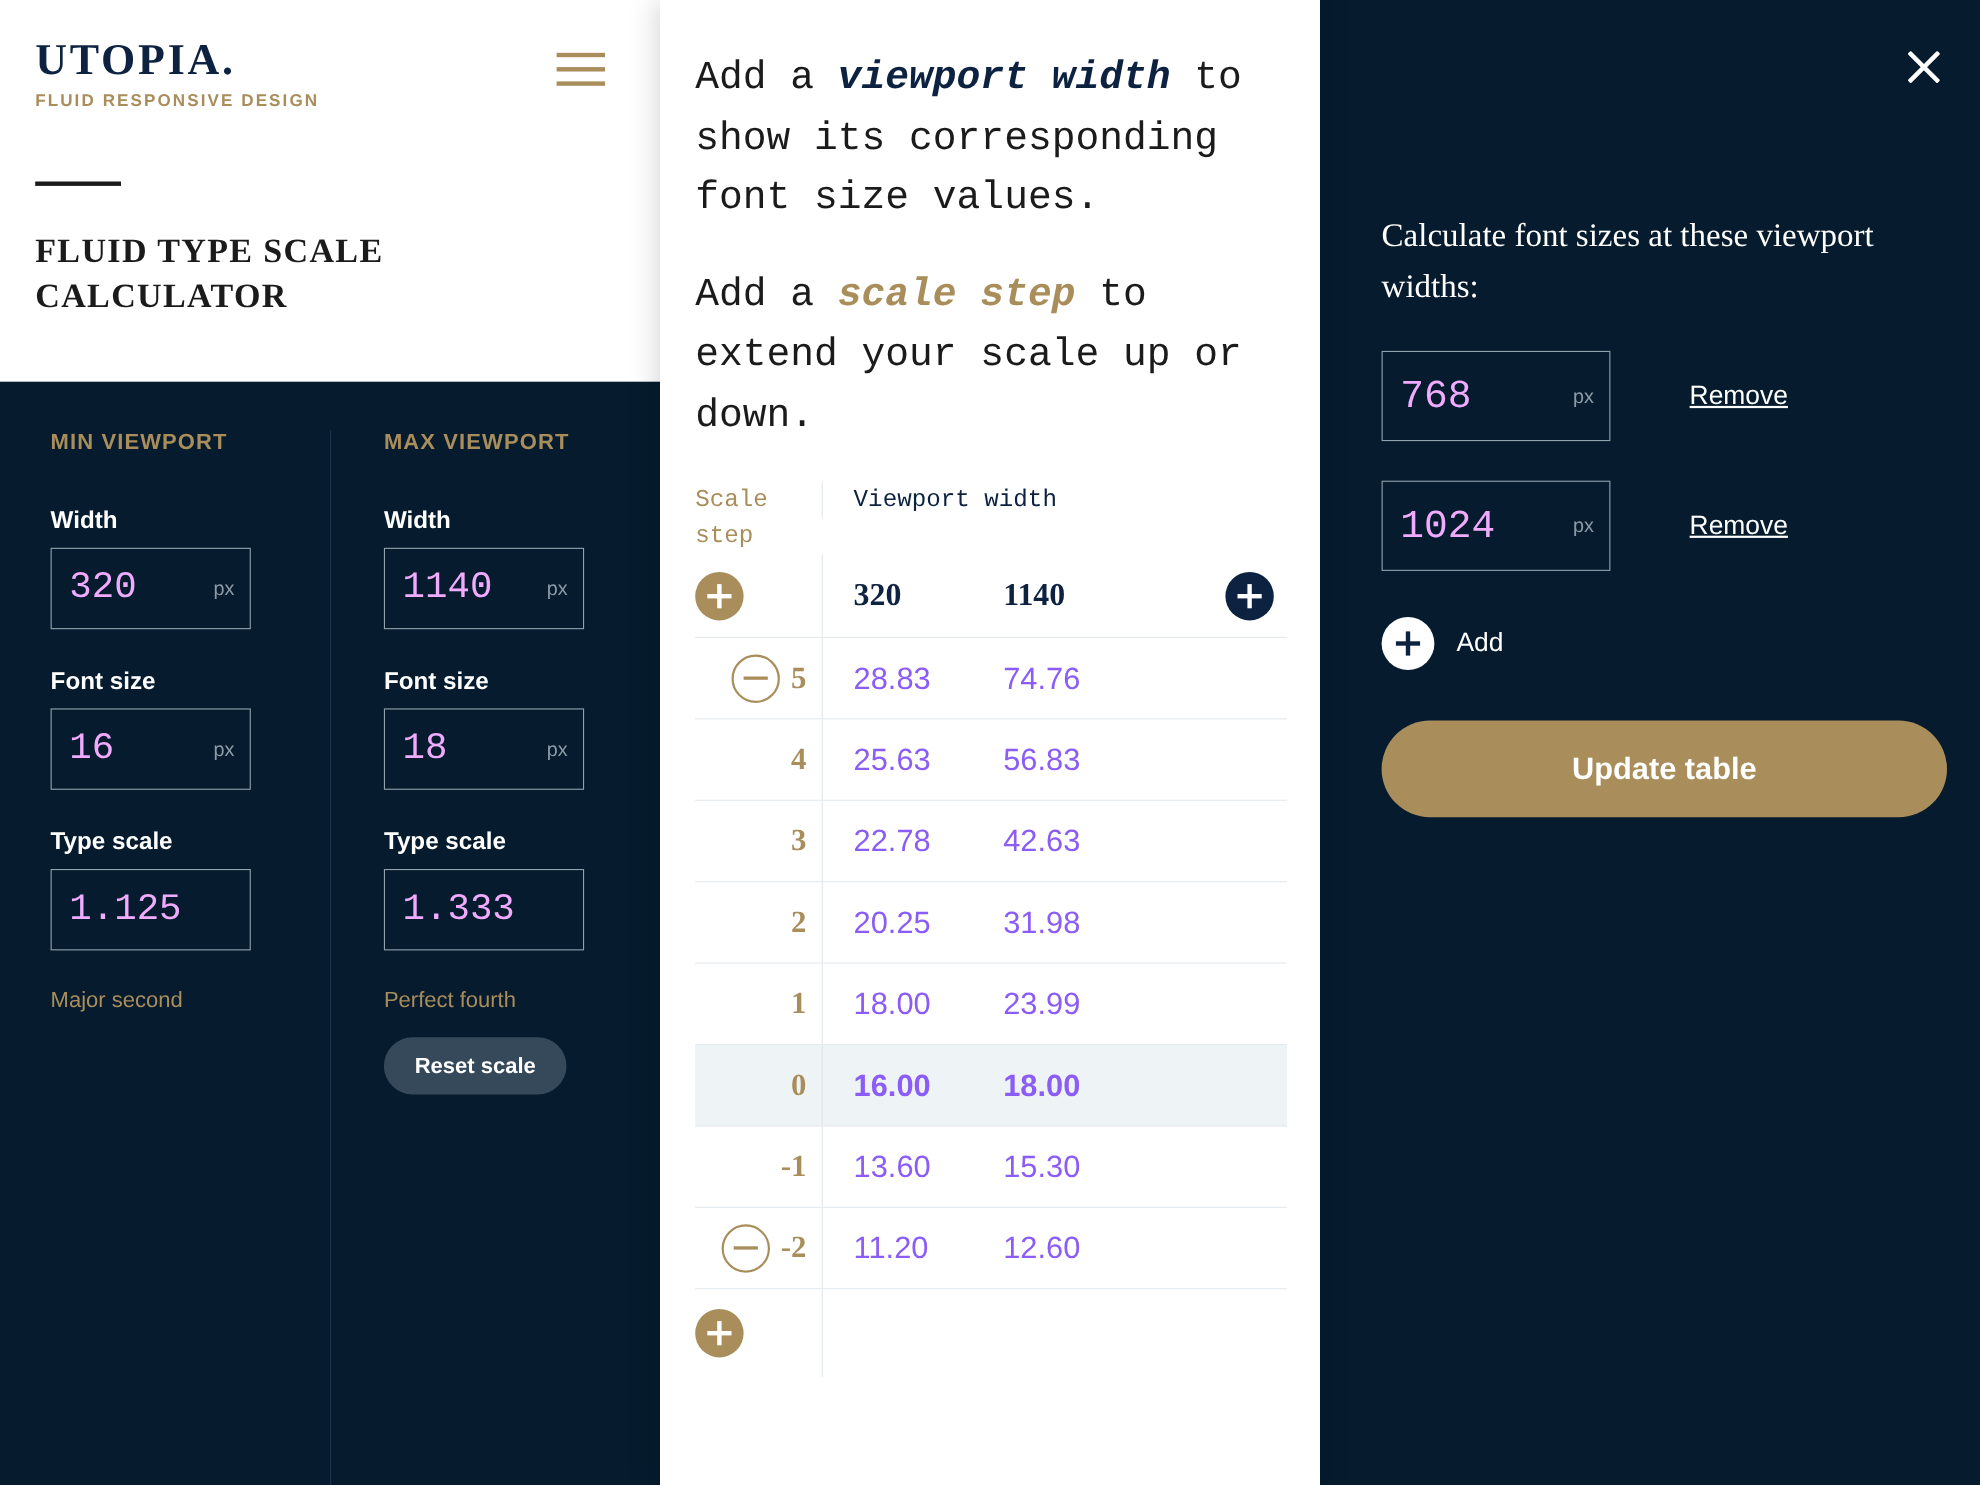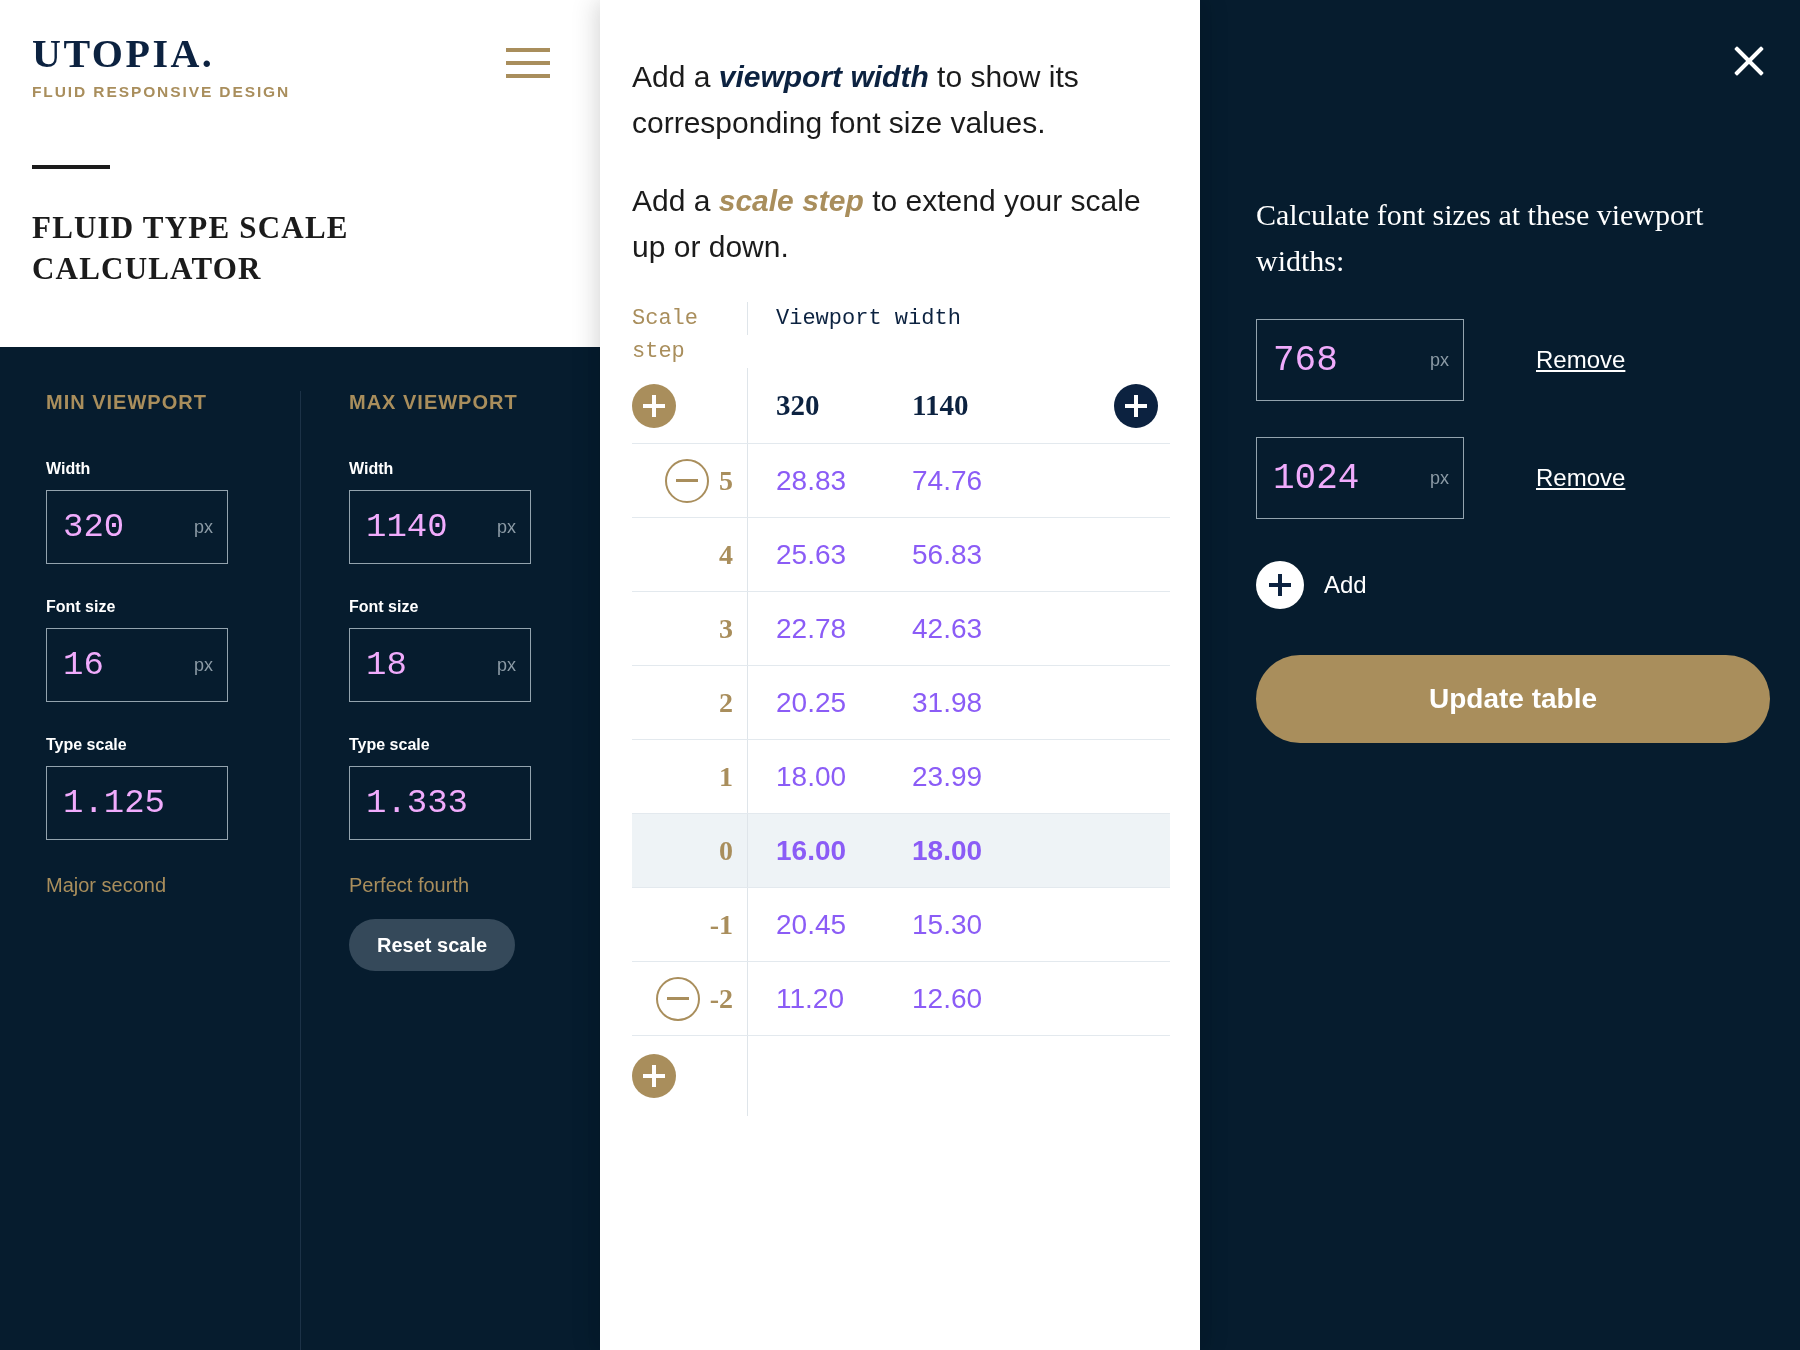--- a/index.html
+++ b/index.html
@@ -122,21 +122,21 @@
     font-weight: bold;
     font-size: 20px;
     letter-spacing: 1px;
     color: #a98e5c;
     margin-bottom: 46px;
   }
 
   .field-label {
     font-family: "Liberation Sans", sans-serif;
     font-weight: bold;
-    font-size: 16px;
+    font-size: 22px;
     color: #ffffff;
     margin-bottom: 12px;
   }
 
   .input-box {
     border: 1.5px solid #93a3ae;
     background: transparent;
     height: 74px;
     width: 182px;
     display: flex;
@@ -191,26 +191,25 @@
     flex: 0 0 600px;
     background: #ffffff;
     position: relative;
     z-index: 3;
     box-shadow: -8px 0 22px rgba(0,0,0,0.10), 8px 0 22px rgba(0,0,0,0.10);
     padding: 44px 30px 0 32px;
     overflow: hidden;
   }
 
   .mid-para {
-    font-family: Liberation Sans, sans-serif;
-    font-size: 30px;
+    font-family: Liberation Mono, monospace;
+    font-size: 36px;
     line-height: 1.52;
     color: #1b1b1b;
     margin-bottom: 33px;
-    margin-top: 10px;
   }
   .mid-para em.navy {
     font-style: italic;
     font-weight: bold;
     color: #0c2240;
   }
   .mid-para em.gold {
     font-style: italic;
     font-weight: bold;
     color: #a98e5c;
@@ -611,21 +610,21 @@
           <span class="v">16.00</span>
           <span class="v">18.00</span>
         </div>
       </div>
 
       <div class="st-row">
         <div class="cell-step">
           <span class="step-num">-1</span>
         </div>
         <div class="cell-nums">
-          <span class="v">20.45</span>
+          <span class="v">13.60</span>
           <span class="v">15.30</span>
         </div>
       </div>
 
       <div class="st-row">
         <div class="cell-step">
           <button class="btn-circle gold-outline">
             <span class="minus-glyph"></span>
           </button>
           <span class="step-num">-2</span>

